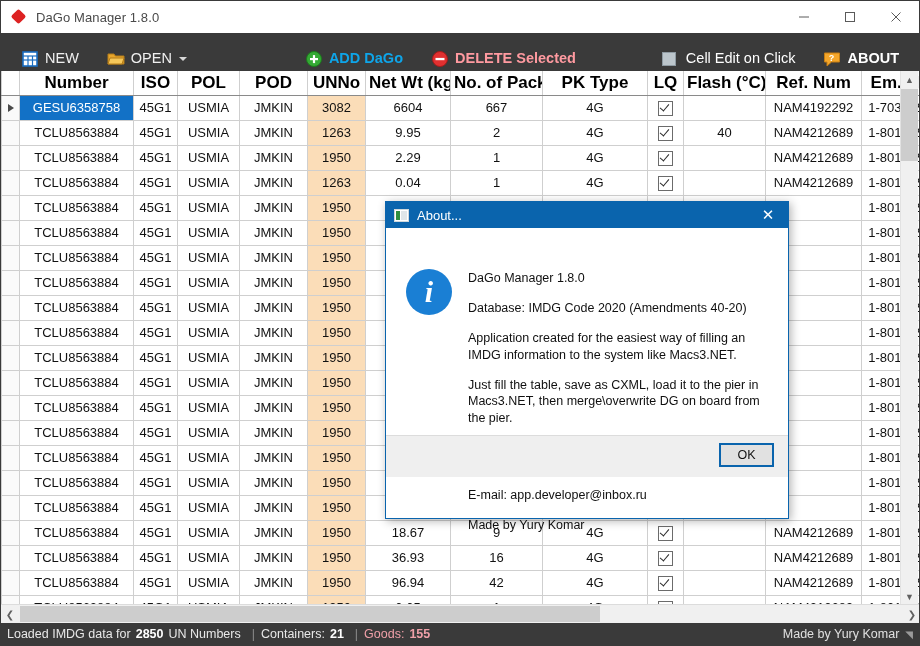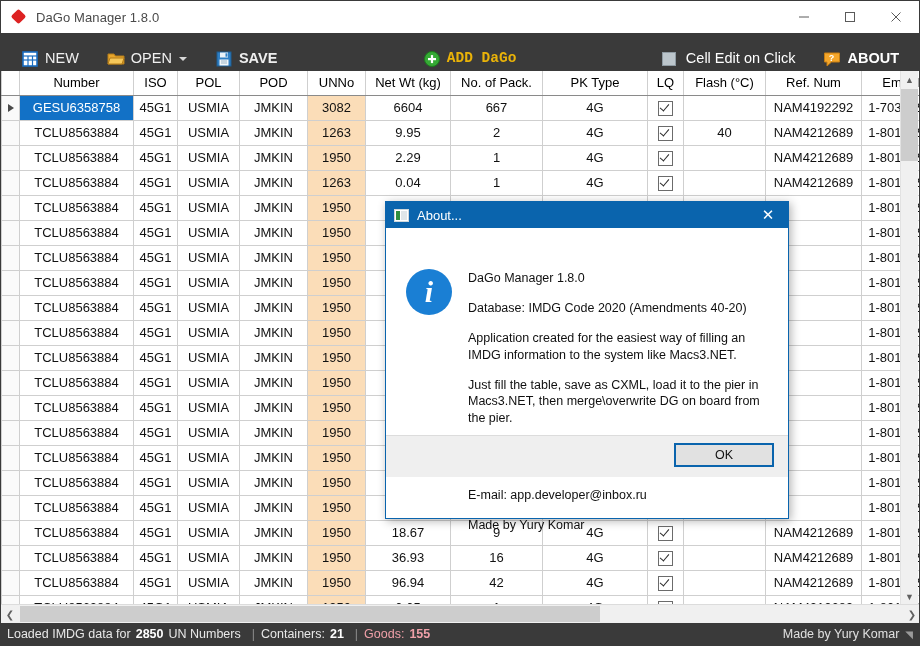--- a/index.html
+++ b/index.html
@@ -105,21 +105,21 @@
     margin-left: 7px;
     width: 0; height: 0;
     border-left: 4px solid transparent;
     border-right: 4px solid transparent;
     border-top: 4px solid #d8d8d8;
   }
   .tb-gap-1 { width: 16px; flex: none; }
   .tb-gap-2 { width: 14px; flex: none; }
   .tb-spacer { flex: 1 1 auto; }
 
-  .lbl-add { color: #eab308; font-weight: bold; font-family: Liberation Mono, monospace; }
+  .lbl-add { color: #0ea5e9; font-weight: bold; }
   .lbl-del { color: #ff9aa0; font-weight: bold; }
   .lbl-cell { color: #ffffff; font-weight: normal; text-align: right; }
   .lbl-about { color: #ffffff; font-weight: bold; }
 
   .chk-box {
     width: 14px; height: 14px;
     background: #bcc6cc;
     border: 1px solid #8f9ba3;
     box-sizing: border-box;
   }
@@ -146,22 +146,22 @@
     padding: 0 3px;
     overflow: hidden;
     white-space: nowrap;
     text-align: center;
     box-sizing: border-box;
   }
   table.grid th {
     background: #ffffff;
     border-bottom: 1px solid #8a8a8a;
     border-top: none;
-    font-weight: normal;
-    font-size: 13px;
+    font-weight: bold;
+    font-size: 17px;
     color: #000;
     height: 24px;
   }
   th.c-rowhdr, td.c-rowhdr {
     width: 18px;
     background: #fafafa;
     border-left: none;
     border-right: 1px solid #cfcfcf;
     padding: 0;
   }
@@ -365,21 +365,21 @@
     left: 0; bottom: 0;
     width: 100%;
     height: 42px;
     background: #efefef;
     border-top: 1px solid #dcdcdc;
     box-sizing: border-box;
   }
   .ok-btn {
     position: absolute;
     right: 14px; top: 7px;
-    width: 100px; height: 24px;
+    width: 55px; height: 24px;
     background: #e1e1e1;
     border: 2px solid #0a64ad;
     box-sizing: border-box;
     font-size: 12.5px;
     color: #111;
     display: flex;
     align-items: center;
     justify-content: center;
     font-family: "Liberation Sans", sans-serif;
   }
@@ -438,52 +438,48 @@
           <path d="M1 4h6l1.4 2H17v8H1z" fill="#e8a62c" stroke="#b47c18" stroke-width="1"></path>
           <path d="M3 8h14l-2 6H1z" fill="#f5c75a" stroke="#b47c18" stroke-width="1"></path>
         </svg>
       </span>
       <span class="tb-label">OPEN</span>
       <span class="caret"></span>
     </div>
 
     <div class="tb-gap-1"></div>
 
-    <div class="tb-item">
-      <span class="ico">
-        <svg width="18" height="18" viewBox="0 0 18 18">
-          <rect x="2" y="2" width="14" height="14" fill="#2f7fc4" stroke="#1c5c91" stroke-width="1"></rect>
-          <rect x="5" y="2.5" width="8" height="5" fill="#eaf2f8"></rect>
-          <rect x="10.5" y="3.3" width="2" height="3.4" fill="#2f7fc4"></rect>
-          <rect x="4.5" y="9.5" width="9" height="6" fill="#f2f6f9"></rect>
-          <line x1="6" y1="11" x2="12" y2="11" stroke="#9bb5c8" stroke-width="1"></line>
-          <line x1="6" y1="13" x2="12" y2="13" stroke="#9bb5c8" stroke-width="1"></line>
-        </svg>
-      </span>
-      <span class="tb-label bold">SAVE</span>
-    </div>
 
     <div class="tb-gap-1"></div>
 
 
     <div class="tb-spacer"></div>
 
     <div class="tb-item">
       <span class="ico">
         <svg width="18" height="18" viewBox="0 0 18 18">
           <circle cx="9" cy="9" r="7.5" fill="#35a935" stroke="#1d7a1d" stroke-width="1"></circle>
           <rect x="5" y="8" width="8" height="2.2" fill="#ffffff"></rect>
           <rect x="7.9" y="5.1" width="2.2" height="8" fill="#ffffff"></rect>
         </svg>
       </span>
       <span class="tb-label lbl-add">ADD DaGo</span>
     </div>
 
     <div class="tb-gap-1"></div>
 
+    <div class="tb-item">
+      <span class="ico">
+        <svg width="18" height="18" viewBox="0 0 18 18">
+          <circle cx="9" cy="9" r="7.5" fill="#e03030" stroke="#a41c1c" stroke-width="1"></circle>
+          <rect x="4.5" y="7.9" width="9" height="2.3" fill="#ffffff"></rect>
+        </svg>
+      </span>
+      <span class="tb-label lbl-del">DELETE Selected</span>
+    </div>
 
     <div class="tb-spacer"></div>
 
     <div class="tb-item">
       <span class="ico" style="display:flex;align-items:center;">
         <span class="chk-box"></span>
       </span>
       <span class="tb-label lbl-cell">Cell Edit on Click</span>
     </div>
 

